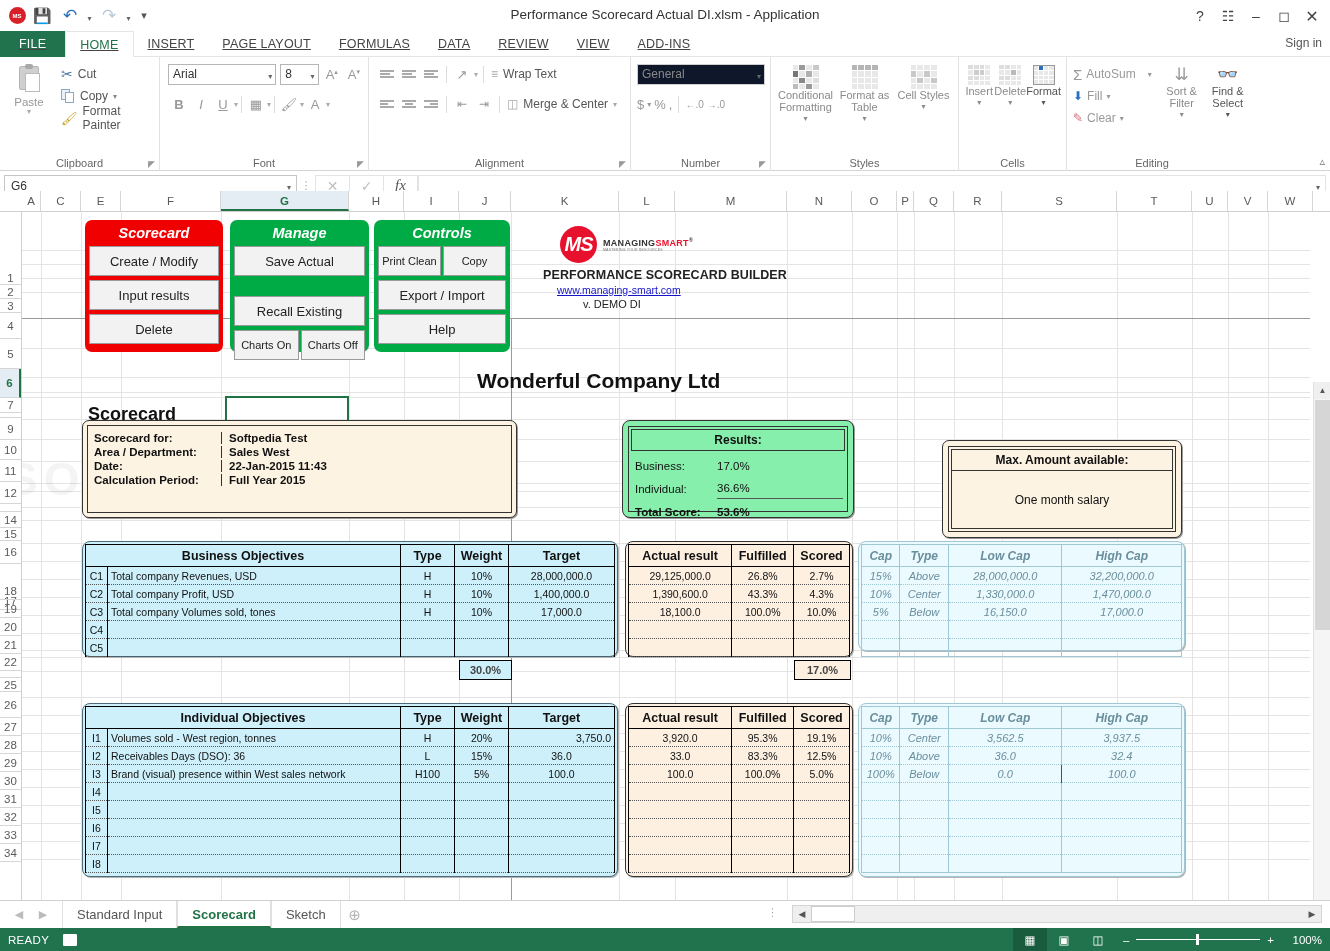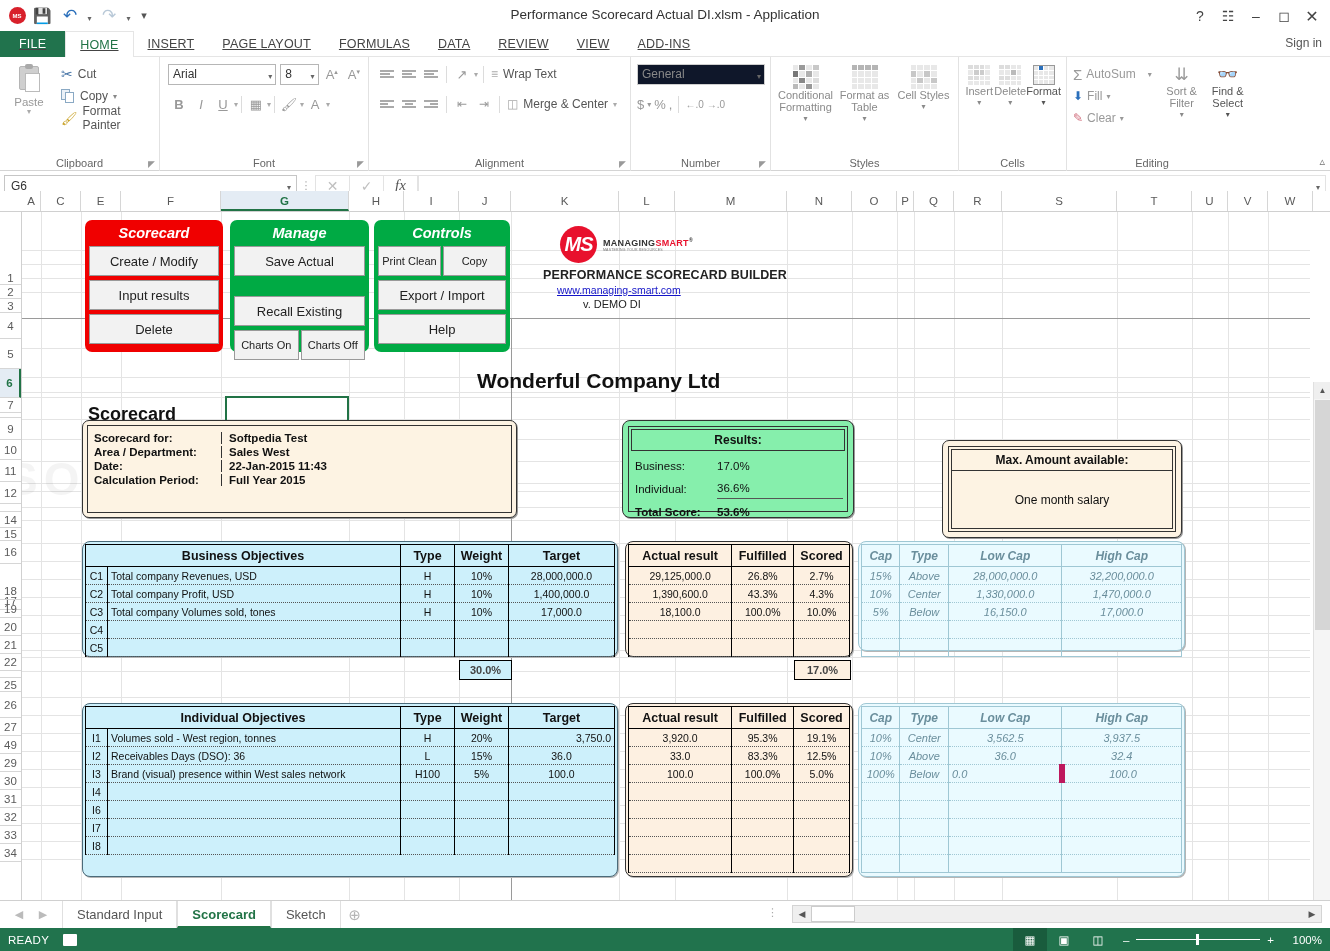--- a/index.html
+++ b/index.html
@@ -636,21 +636,21 @@
     <div class="rcell" style="top:352px; height:18px; line-height:18px;margin-top:28px;">17</div>
     <div class="rcell" style="top:370px; height:18px; line-height:18px;">18</div>
     <div class="rcell" style="top:388px; height:18px; line-height:18px;">19</div>
     <div class="rcell" style="top:406px; height:18px; line-height:18px;">20</div>
     <div class="rcell" style="top:424px; height:18px; line-height:18px;">21</div>
     <div class="rcell" style="top:442px; height:17px; line-height:17px;">22</div>
     <div class="rcell" style="top:459px; height:7px;  line-height:7px;"></div>
     <div class="rcell" style="top:466px; height:14px; line-height:14px;">25</div>
     <div class="rcell" style="top:480px; height:26px; line-height:26px;">26</div>
     <div class="rcell" style="top:506px; height:18px; line-height:18px;">27</div>
-    <div class="rcell" style="top:524px; height:18px; line-height:18px;">49</div>
+    <div class="rcell" style="top:524px; height:18px; line-height:18px;">28</div>
     <div class="rcell" style="top:542px; height:18px; line-height:18px;">29</div>
     <div class="rcell" style="top:560px; height:18px; line-height:18px;">30</div>
     <div class="rcell" style="top:578px; height:18px; line-height:18px;">31</div>
     <div class="rcell" style="top:596px; height:18px; line-height:18px;">32</div>
     <div class="rcell" style="top:614px; height:18px; line-height:18px;">33</div>
     <div class="rcell" style="top:632px; height:18px; line-height:18px;">34</div>
   </div>
 
   <div class="sheetarea">
 
@@ -979,20 +979,27 @@
           <td style="text-align:center;">100.0</td>
         </tr>
         <tr class="obodyrow">
           <td style="text-align:center;border-right:1px dotted #555;">I4</td>
           <td></td>
           <td></td>
           <td></td>
           <td></td>
         </tr>
         <tr class="obodyrow">
+          <td style="text-align:center;border-right:1px dotted #555;">I5</td>
+          <td></td>
+          <td></td>
+          <td></td>
+          <td></td>
+        </tr>
+        <tr class="obodyrow">
           <td style="text-align:center;border-right:1px dotted #555;">I6</td>
           <td></td>
           <td></td>
           <td></td>
           <td></td>
         </tr>
         <tr class="obodyrow">
           <td style="text-align:center;border-right:1px dotted #555;">I7</td>
           <td></td>
           <td></td>
@@ -1079,21 +1086,21 @@
         </tr>
         <tr>
           <td style="text-align:center;border-left:1px solid #9fc7d4;border-right:1px solid #9fc7d4;border-bottom:1px dotted #9fc7d4;height:18px;">10%</td>
           <td style="text-align:center;border-right:1px solid #9fc7d4;border-bottom:1px dotted #9fc7d4;">Above</td>
           <td style="text-align:center;border-right:1px solid #9fc7d4;border-bottom:1px dotted #9fc7d4;">36.0</td>
           <td style="text-align:center;border-right:1px solid #9fc7d4;border-bottom:1px dotted #9fc7d4;">32.4</td>
         </tr>
         <tr>
           <td style="text-align:center;border-left:1px solid #9fc7d4;border-right:1px solid #9fc7d4;border-bottom:1px dotted #9fc7d4;height:18px;">100%</td>
           <td style="text-align:center;border-right:1px solid #9fc7d4;border-bottom:1px dotted #9fc7d4;">Below</td>
-          <td style="text-align:left;border-right:6px solid #be185d;border-bottom:1px dotted #9fc7d4;">0.0</td>
+          <td style="text-align:center;border-right:1px solid #be185d;border-bottom:1px dotted #9fc7d4;">0.0</td>
           <td style="text-align:center;border-right:1px solid #9fc7d4;border-bottom:1px dotted #9fc7d4;">100.0</td>
         </tr>
         <tr>
           <td style="border-left:1px solid #9fc7d4;border-right:1px solid #9fc7d4;border-bottom:1px dotted #9fc7d4;height:18px;"></td>
           <td style="border-right:1px solid #9fc7d4;border-bottom:1px dotted #9fc7d4;"></td>
           <td style="border-right:1px solid #9fc7d4;border-bottom:1px dotted #9fc7d4;"></td>
           <td style="border-right:1px solid #9fc7d4;border-bottom:1px dotted #9fc7d4;"></td>
         </tr>
         <tr>
           <td style="border-left:1px solid #9fc7d4;border-right:1px solid #9fc7d4;border-bottom:1px dotted #9fc7d4;height:18px;"></td>

